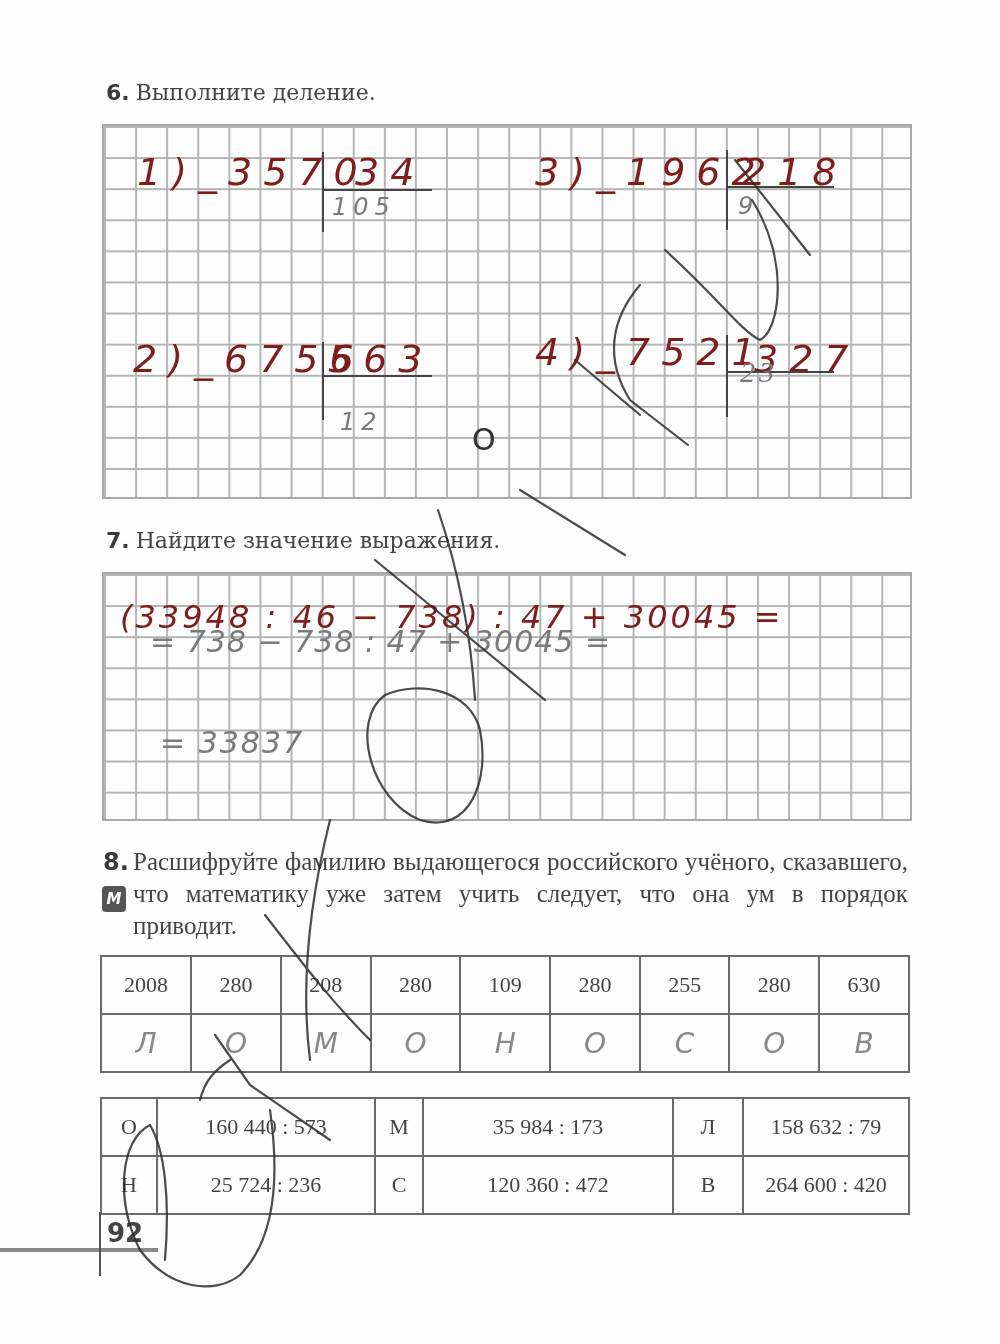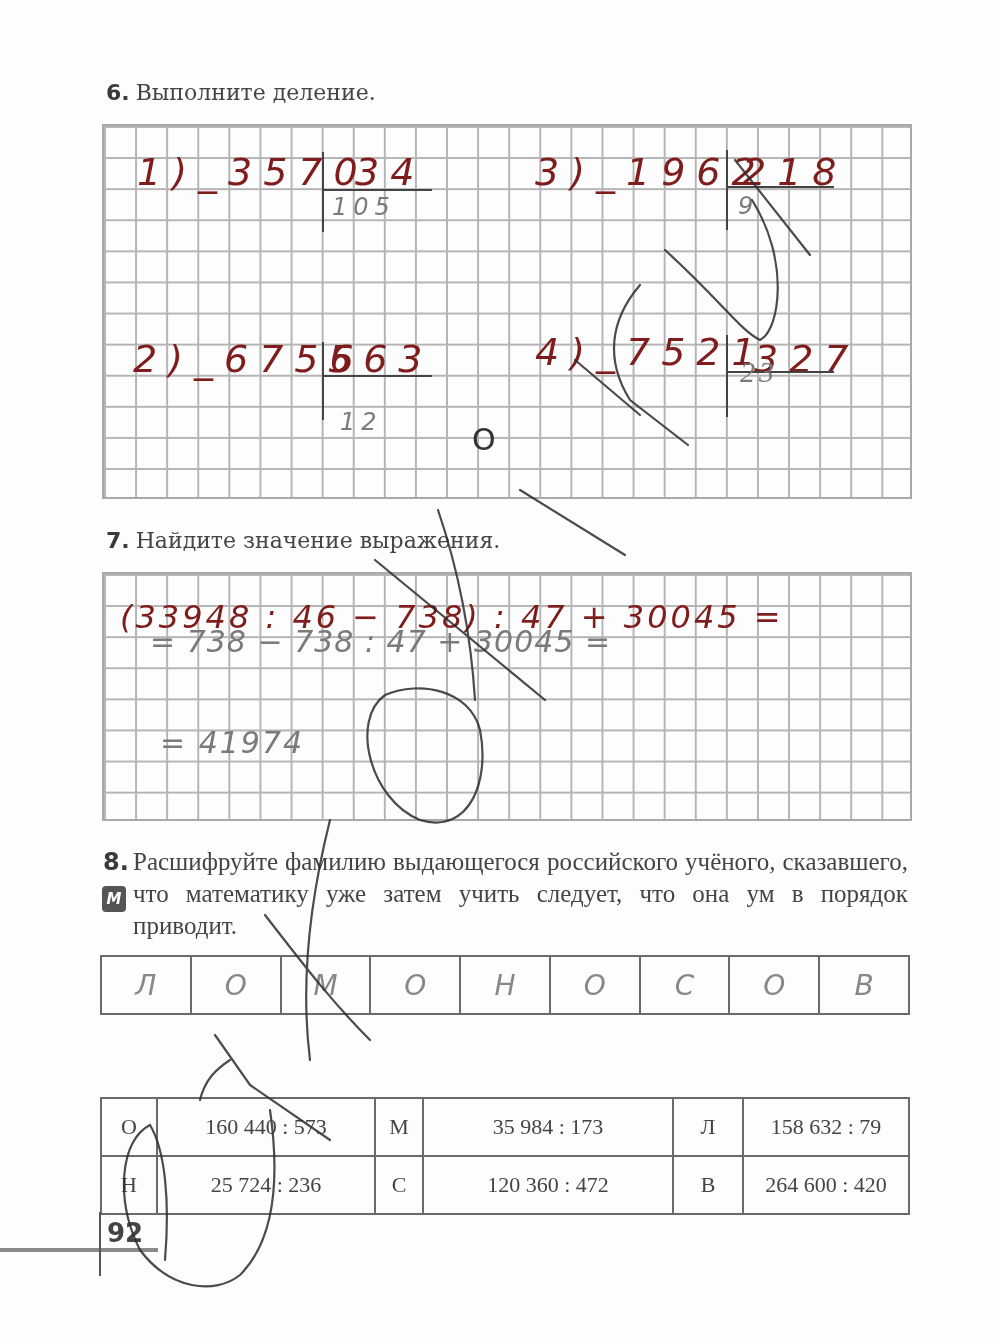--- a/index.html
+++ b/index.html
@@ -74,28 +74,39 @@
 <div class="hw" style="left:472px;top:422px;font-size:30px;font-style:normal;color:#333;">O</div>
 
 <div class="task-title" style="left:106px;top:528px;">
   <b>7.</b><span>Найдите значение выражения.</span>
 </div>
 
 <div class="grid" style="left:102px;top:572px;width:810px;height:249px;"></div>
 
 <div class="hw" style="left:120px;top:598px;font-size:32px;letter-spacing:3px;">(33948 : 46 − 738) : 47 + 30045 =</div>
 <div class="hw" style="left:150px;top:624px;font-size:30px;color:#7a7a7a;letter-spacing:1px;">= 738 − 738 : 47 + 30045 =</div>
-<div class="hw" style="left:160px;top:725px;font-size:30px;color:#7a7a7a;letter-spacing:2px;">= 41974</div>
+<div class="hw" style="left:160px;top:725px;font-size:30px;color:#7a7a7a;letter-spacing:2px;">= 33837</div>
 
 <div class="para-num" style="top:848px;">8.</div>
 <div class="m-badge">М</div>
 <div class="para" style="top:846px;">Расшифруйте фамилию выдающегося российского учёного, сказавшего, что математику уже затем учить следует, что она ум в порядок приводит.</div>
 
 <table class="code-table" style="left:100px;top:955px;width:810px;">
   <tbody>
+      <tr>
+    <td>2008</td>
+    <td>280</td>
+    <td>208</td>
+    <td>280</td>
+    <td>109</td>
+    <td>280</td>
+    <td>255</td>
+    <td>280</td>
+    <td>630</td>
+  </tr>
   <tr>
     <td class="ans">Л</td>
     <td class="ans">О</td>
     <td class="ans">М</td>
     <td class="ans">О</td>
     <td class="ans">Н</td>
     <td class="ans">О</td>
     <td class="ans">С</td>
     <td class="ans">О</td>
     <td class="ans">В</td>

